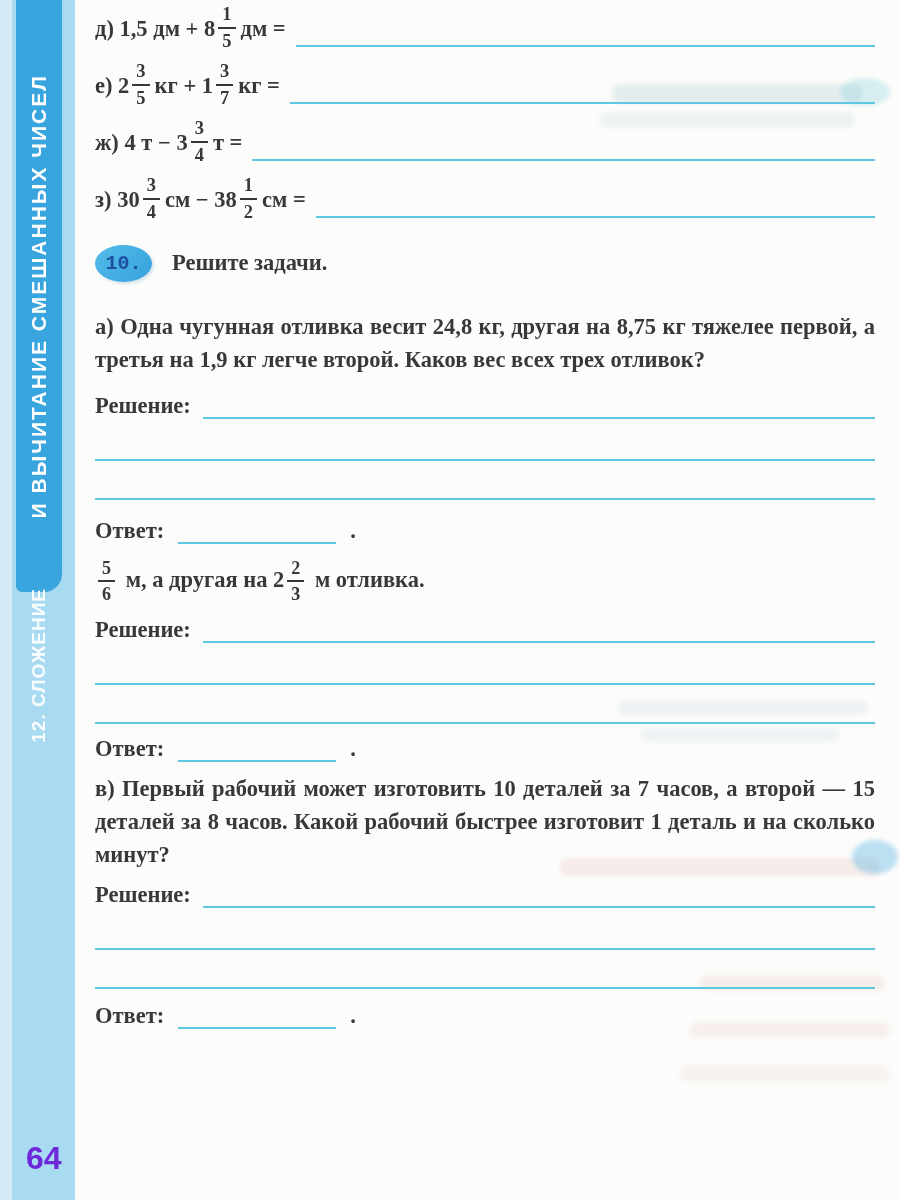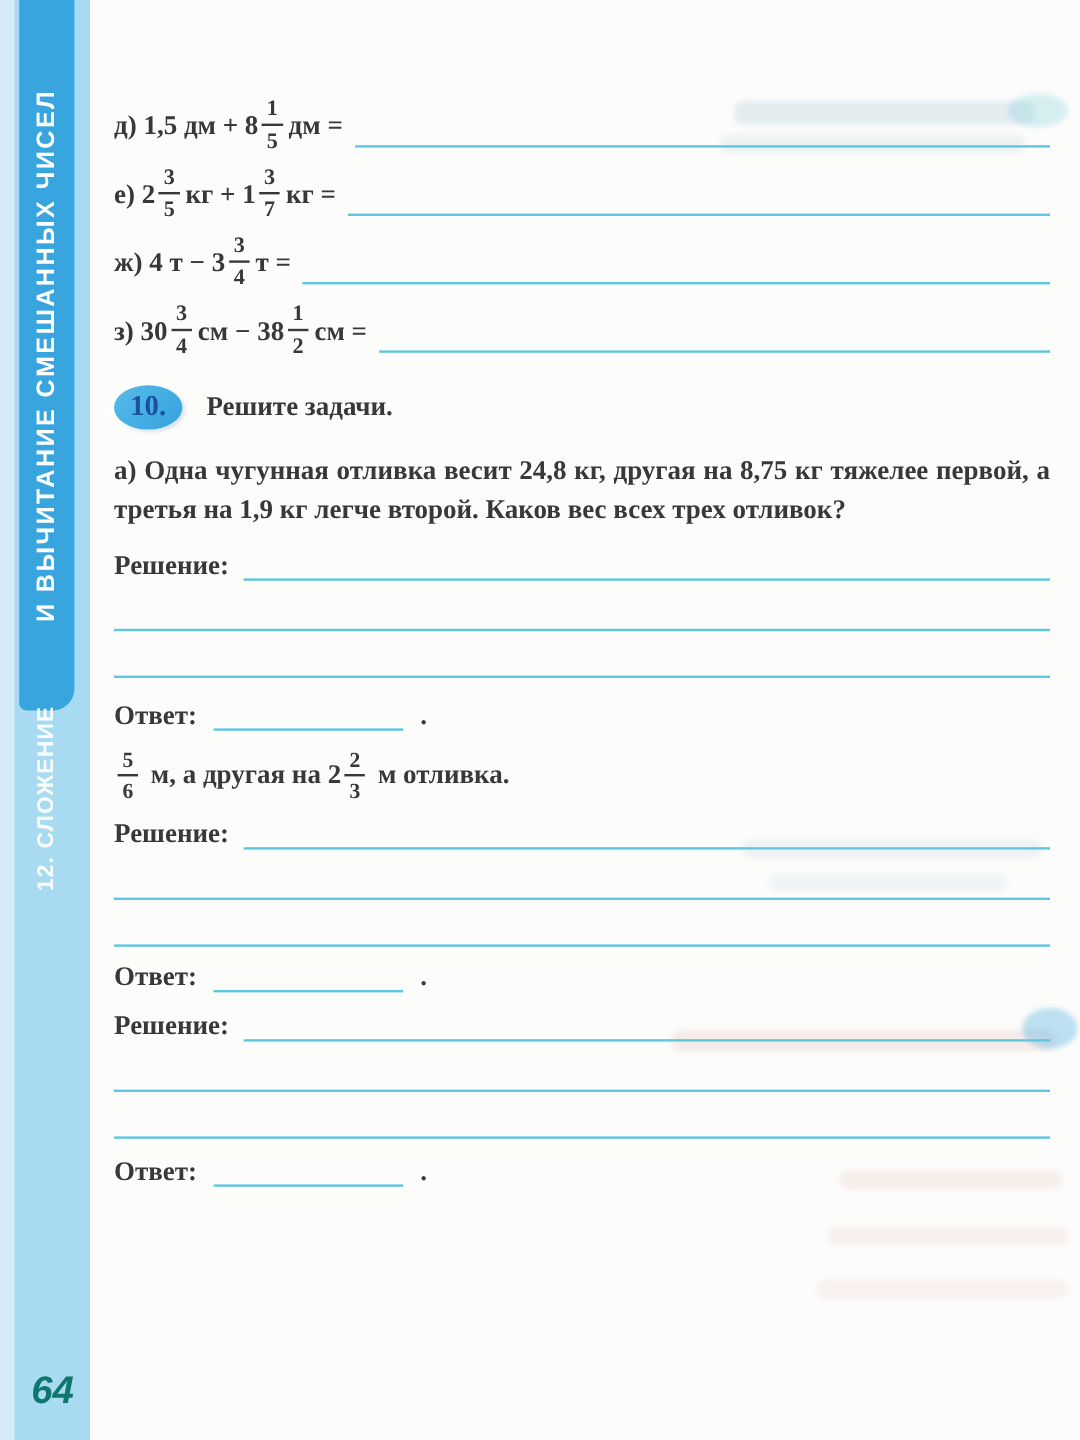--- a/index.html
+++ b/index.html
@@ -21,42 +21,42 @@
   .sidebar-edge{position:absolute;left:0;top:0;width:12px;height:1200px;background:var(--side-edge);}
   .side-band{position:absolute;left:16px;top:0;width:46px;height:592px;background:var(--band);
     border-radius:0 0 18px 6px;display:flex;align-items:center;justify-content:center;}
   .vtext{writing-mode:vertical-rl;transform:rotate(180deg);white-space:nowrap;
     font-family:"Liberation Sans", sans-serif;font-weight:bold;}
   .band-label{color:#fff;font-size:21px;letter-spacing:2px;}
   .side-plain{position:absolute;left:16px;top:585px;width:46px;height:160px;
     display:flex;align-items:center;justify-content:center;}
   .plain-label{color:#ffffff;font-size:19px;letter-spacing:1px;opacity:.95;}
   .page-number{position:absolute;left:26px;top:1140px;font-family:"Liberation Sans", sans-serif;
-    font-weight:600;font-size:32px;color:#0f766e;font-style:italic;}
+    font-weight:600;font-size:32px;color:#6d28d9;}
 
   
-  .content{position:absolute;left:95px;top:0;width:780px;padding-top:76px;font-weight:bold;font-size:22.5px;}
+  .content{position:absolute;left:95px;top:0;width:780px;font-weight:bold;font-size:22.5px;}
 
   .eq-row{display:flex;align-items:center;height:57px;}
   .eq{white-space:nowrap;display:inline-flex;align-items:center;}
   .eq-tail{flex:1;margin-left:10px;height:36px;border-bottom:2px solid var(--line);align-self:center;}
 
   .frac{display:inline-flex;flex-direction:column;align-items:center;vertical-align:middle;
     margin:0 5px 0 3px;line-height:1;font-size:0.82em;position:relative;top:-1px;}
   .frac .num{padding:0 4px 3px;border-bottom:2px solid var(--ink);}
   .frac .den{padding-top:3px;}
 
   .task-header{display:flex;align-items:center;margin-top:16px;height:38px;}
   .badge{width:57px;height:37px;border-radius:50%;background:linear-gradient(135deg,#56bce9,#35a2dc);
     box-shadow:-3px -1px 0 rgba(255,255,255,.85), 2px 2px 3px rgba(40,110,160,.18);
     display:flex;align-items:center;justify-content:center;
-    color:var(--badge-text);font-size:24px;font-weight:bold;}
+    color:var(--badge-text);font-size:20px;font-weight:bold;font-family:Liberation Mono, monospace;}
   .task-title{margin-left:20px;}
 
-  .para{margin-top:17px;line-height:33px;text-align:justify;}
+  .para{margin-top:28px;line-height:33px;text-align:justify;}
   .para .frac{font-size:0.8em;}
 
   .sol-row{display:flex;align-items:center;height:32px;}
   .sol-row .lbl{white-space:nowrap;}
   .sol-line{flex:1;margin-left:12px;height:26px;border-bottom:2px solid var(--line);}
   .rule{height:39px;border-bottom:2px solid var(--line);}
   .ans-row{display:flex;align-items:center;height:34px;}
   .ans-line{width:158px;margin-left:14px;height:26px;border-bottom:2px solid var(--line);}
   .ans-period{margin-left:14px;}
 
@@ -190,20 +190,21 @@
       <span class="sol-line"></span>
     </div>
     <div class="rule"></div>
     <div class="rule"></div>
     <div class="ans-row mt8">
       <span class="lbl">Ответ:</span>
       <span class="ans-line"></span>
       <span class="ans-period">.</span>
     </div>
 
+    <p class="para mt6"><span>в) Первый рабочий может изготовить 10 деталей за 7 часов, а второй — 15 деталей за 8 часов. Какой рабочий быстрее изготовит 1 деталь и на сколько минут?</span></p>
     <div class="sol-row mt8">
       <span class="lbl">Решение:</span>
       <span class="sol-line"></span>
     </div>
     <div class="rule"></div>
     <div class="rule"></div>
     <div class="ans-row mt10">
       <span class="lbl">Ответ:</span>
       <span class="ans-line"></span>
       <span class="ans-period">.</span>

